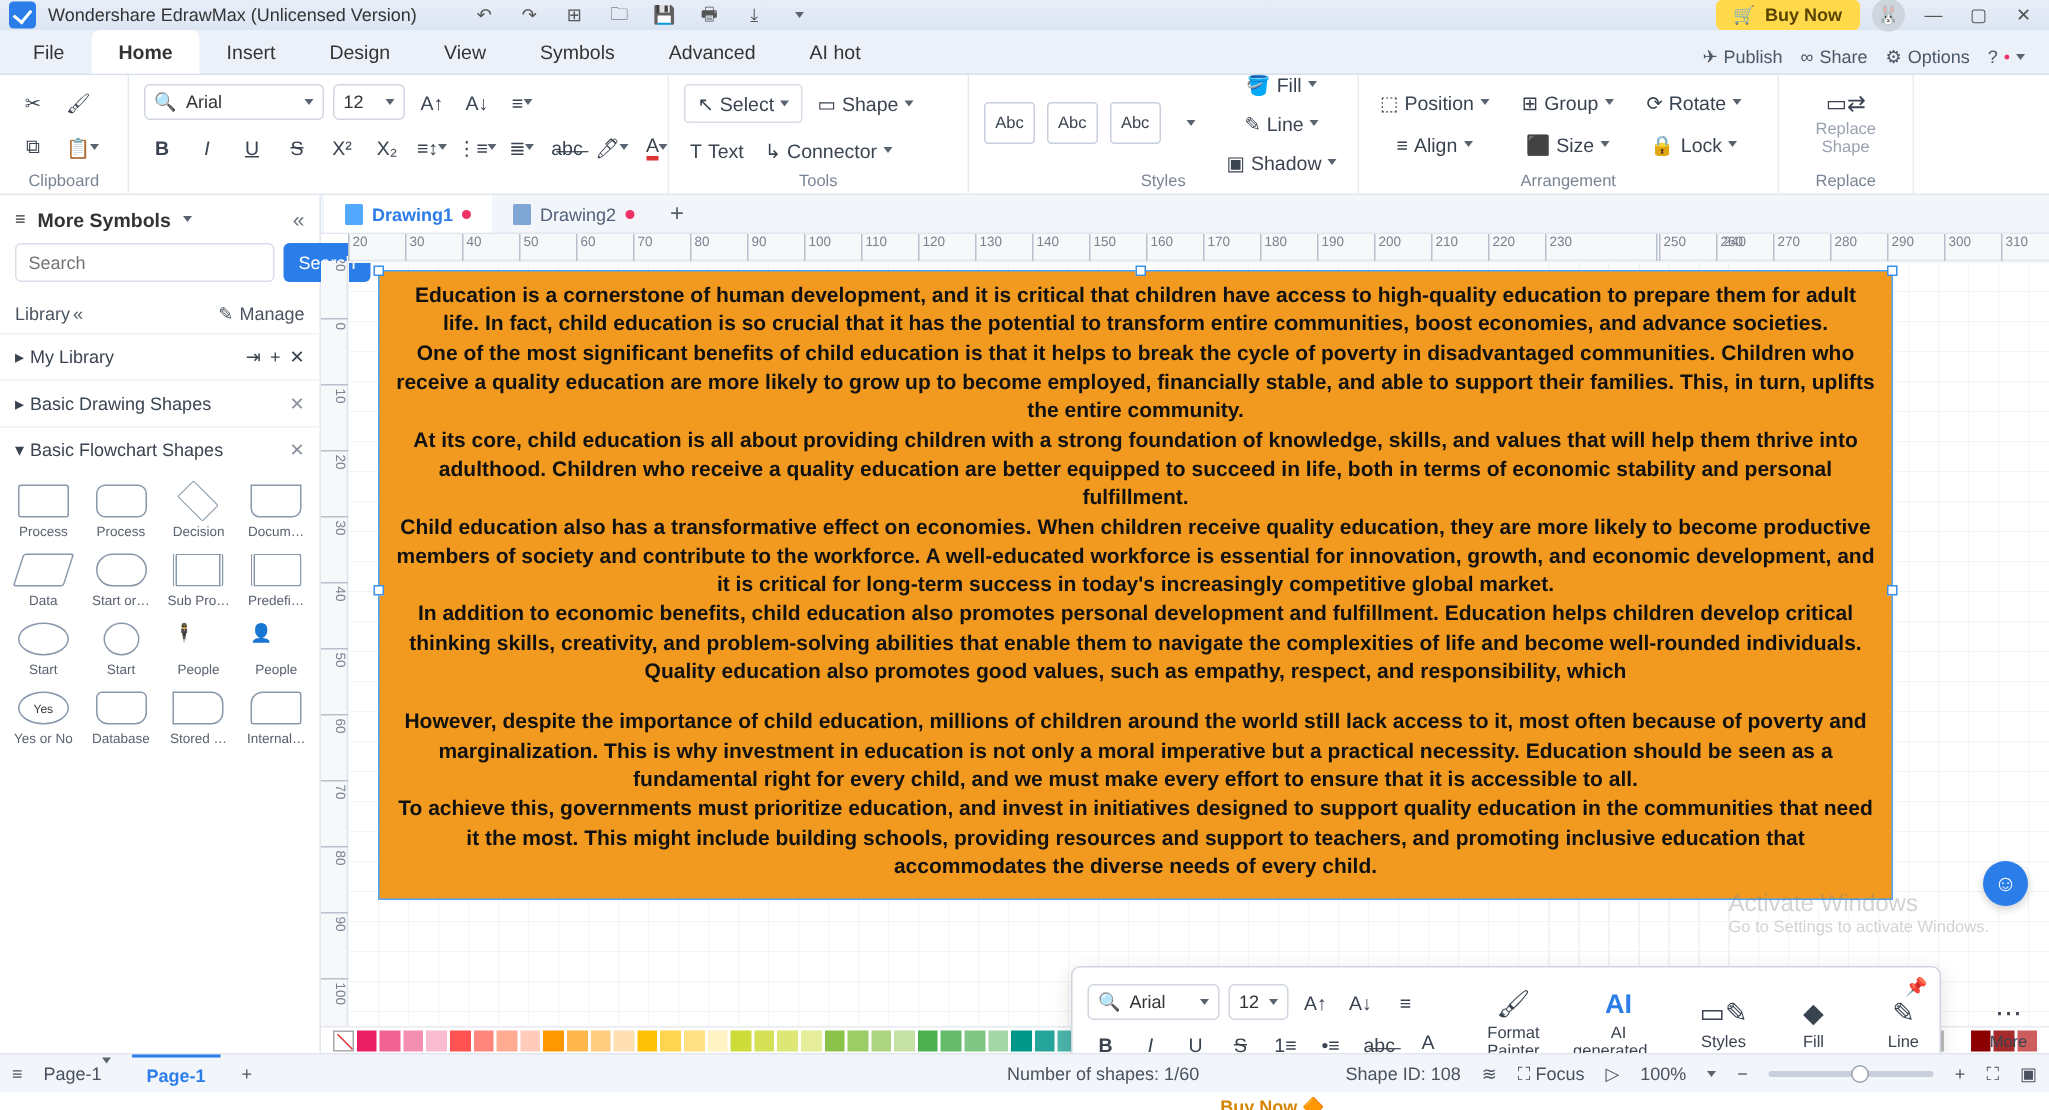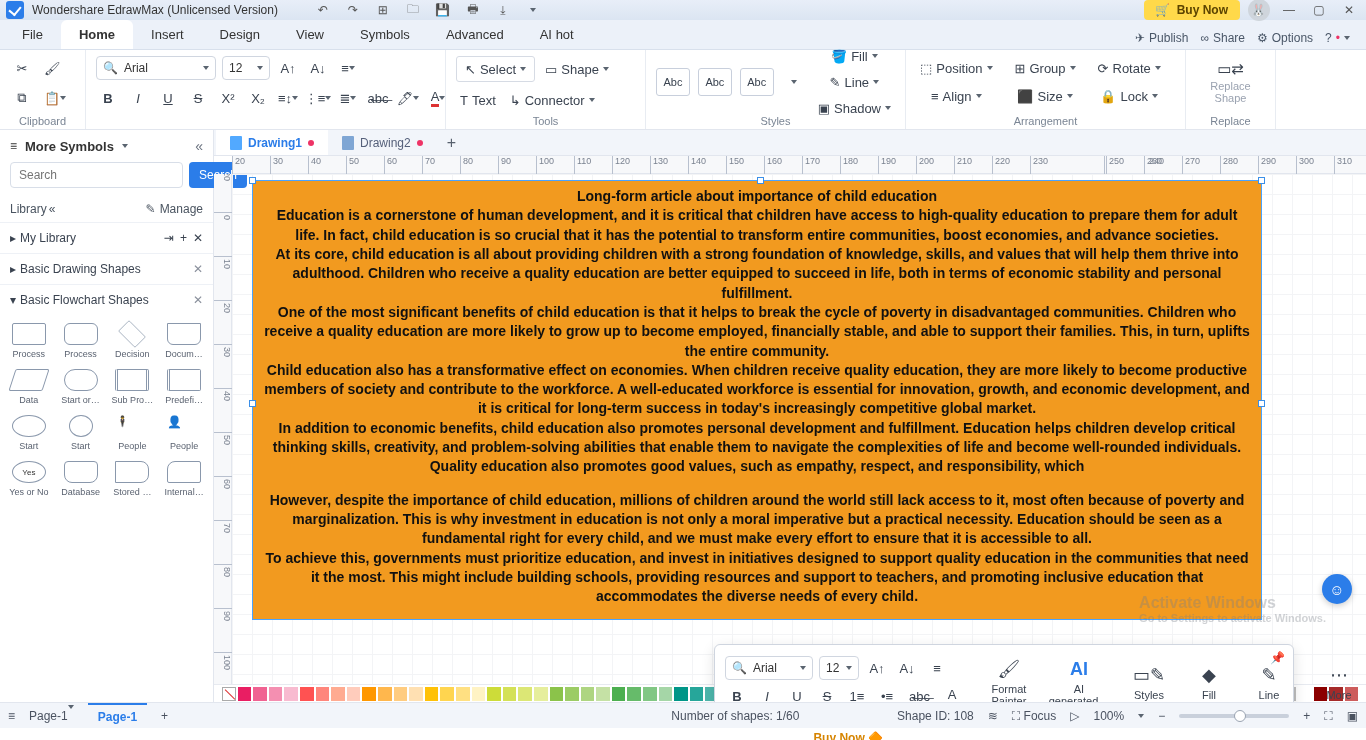--- a/index.html
+++ b/index.html
@@ -90,21 +90,21 @@
 
 
 .statusbar { height:26px; background:#f2f5fa; border-top:1px solid #e2e6ee; display:flex; align-items:center; padding:0 8px; font-size:12px; color:#4a5260; gap:14px;}
 .statusbar .page-tab { color:#2b7de9; font-weight:600; padding:0 10px; border-top:2px solid #2b7de9; height:100%; display:flex; align-items:center;}
 .statusbar .gap { flex:1; }
 .statusbar .buy { color:#d68400; font-weight:600;margin-top:44px; }
 .zoom-slider { width:110px; height:4px; background:#c9d0db; border-radius:2px; position:relative; }
 .zoom-slider .thumb { position:absolute; left:50%; top:-4px; width:12px; height:12px; border-radius:50%; background:#fff; border:1px solid #9aa4b2; }
 
 .floating-chat { position:absolute; right:14px; bottom:80px; width:30px; height:30px; border-radius:50%; background:#2b7de9; color:#fff; display:flex; align-items:center; justify-content:center; font-size:15px; box-shadow:0 2px 6px rgba(0,0,0,.2);}
-.watermark { position:absolute; right:40px; bottom:60px; color:rgba(120,126,134,.35); font-size:16px; font-weight:700; pointer-events:none;}
+.watermark { position:absolute; right:40px; bottom:60px; color:rgba(120,126,134,.35); font-size:16px; font-weight:400; pointer-events:none;}
 </style>
 </head>
 <body>
 
 <div class="titlebar">
   <div class="app-logo"></div>
   <div class="title-text">Wondershare EdrawMax (Unlicensed Version)</div>
   <div style="width:18px"></div>
   <div class="title-icon">↶</div>
   <div class="title-icon">↷</div>
@@ -413,24 +413,23 @@
           <div class="tick" style="top: 214px;">40</div>
           <div class="tick" style="top: 258px;">50</div>
           <div class="tick" style="top: 302px;">60</div>
           <div class="tick" style="top: 346px;">70</div>
           <div class="tick" style="top: 390px;">80</div>
           <div class="tick" style="top: 434px;">90</div>
           <div class="tick" style="top: 478px;">100</div>
         </div>
       <div class="canvas">
         <div class="text-shape">
-          <div>Long-form article about importance of child education</div>
           <div>Education is a cornerstone of human development, and it is critical that children have access to high-quality education to prepare them for adult life. In fact, child education is so crucial that it has the potential to transform entire communities, boost economies, and advance societies.</div>
+          <div>One of the most significant benefits of child education is that it helps to break the cycle of poverty in disadvantaged communities. Children who receive a quality education are more likely to grow up to become employed, financially stable, and able to support their families. This, in turn, uplifts the entire community.</div>
           <div>At its core, child education is all about providing children with a strong foundation of knowledge, skills, and values that will help them thrive into adulthood. Children who receive a quality education are better equipped to succeed in life, both in terms of economic stability and personal fulfillment.</div>
-          <div>One of the most significant benefits of child education is that it helps to break the cycle of poverty in disadvantaged communities. Children who receive a quality education are more likely to grow up to become employed, financially stable, and able to support their families. This, in turn, uplifts the entire community.</div>
           <div>Child education also has a transformative effect on economies. When children receive quality education, they are more likely to become productive members of society and contribute to the workforce. A well-educated workforce is essential for innovation, growth, and economic development, and it is critical for long-term success in today's increasingly competitive global market.</div>
           <div>In addition to economic benefits, child education also promotes personal development and fulfillment. Education helps children develop critical thinking skills, creativity, and problem-solving abilities that enable them to navigate the complexities of life and become well-rounded individuals. Quality education also promotes good values, such as empathy, respect, and responsibility, which</div>
           <div style="height:14px"></div>
           <div>However, despite the importance of child education, millions of children around the world still lack access to it, most often because of poverty and marginalization. This is why investment in education is not only a moral imperative but a practical necessity. Education should be seen as a fundamental right for every child, and we must make every effort to ensure that it is accessible to all.</div>
           <div>To achieve this, governments must prioritize education, and invest in initiatives designed to support quality education in the communities that need it the most. This might include building schools, providing resources and support to teachers, and promoting inclusive education that accommodates the diverse needs of every child.</div>
           <div class="handle" style="left:-4px; top:-4px"></div>
           <div class="handle" style="right:-4px; top:-4px"></div>
           <div class="handle" style="left:50%; top:-4px"></div>
           <div class="handle" style="left:-4px; top:50%"></div>
           <div class="handle" style="right:-4px; top:50%"></div>

